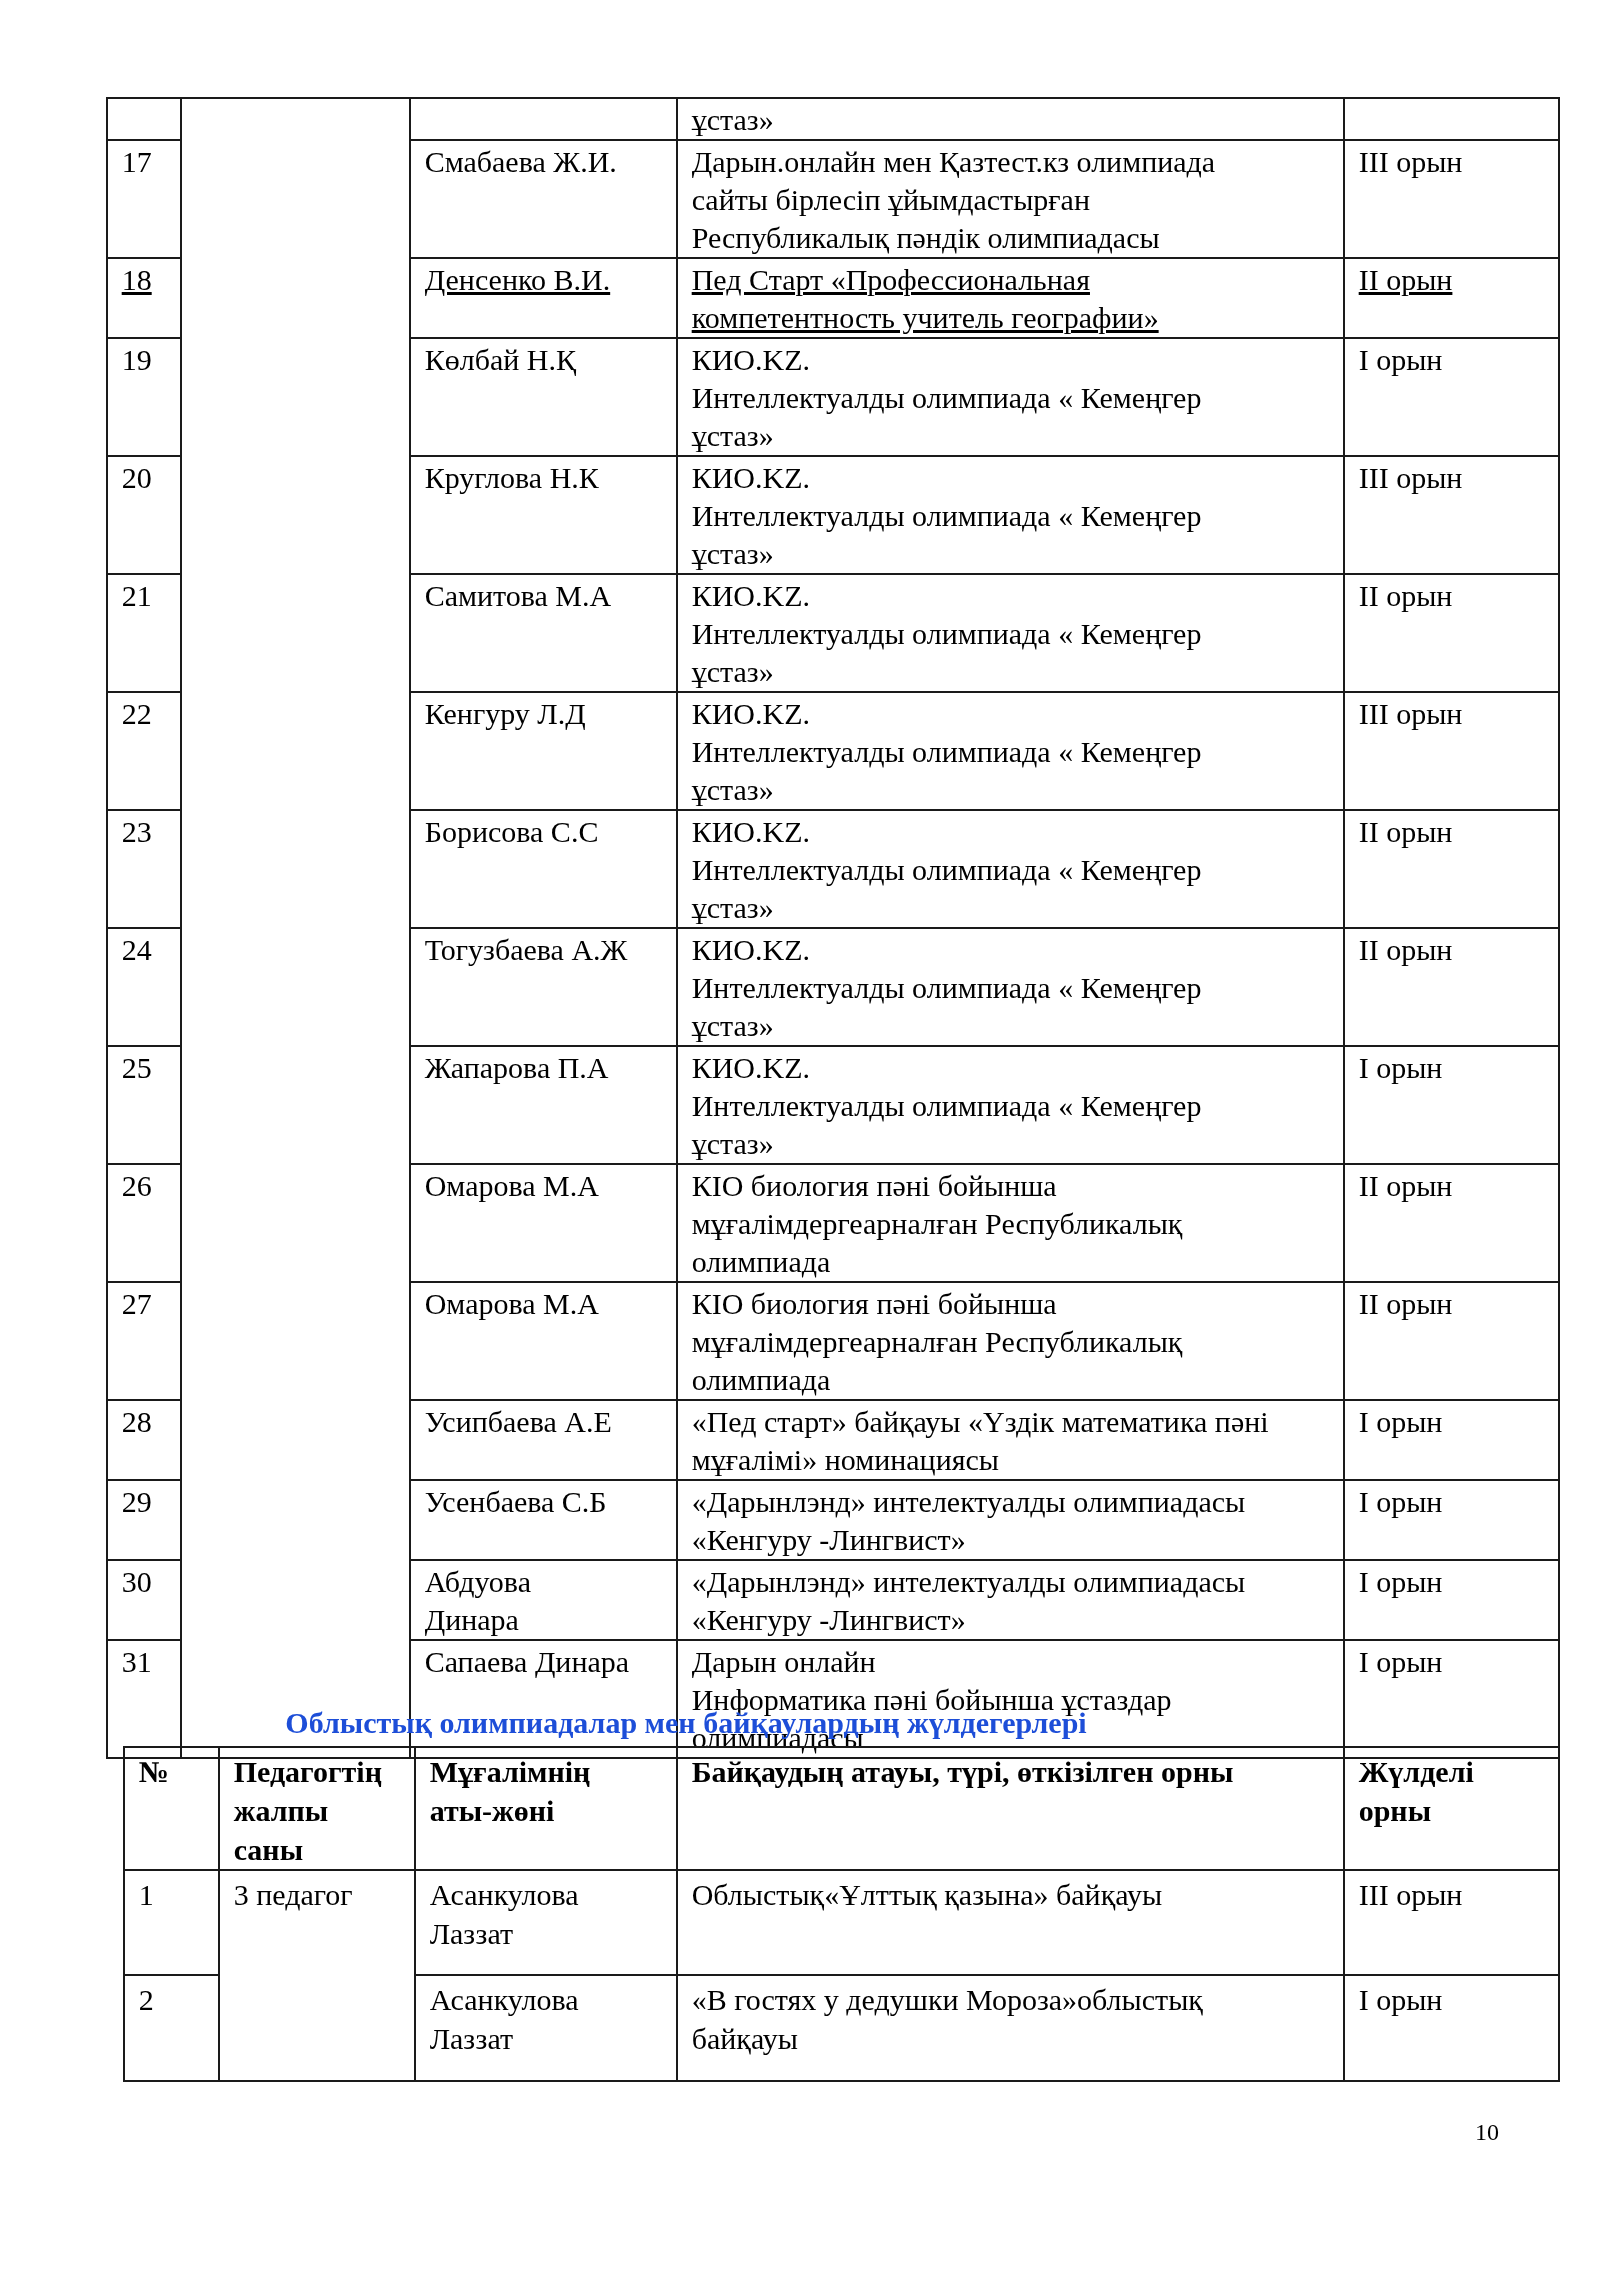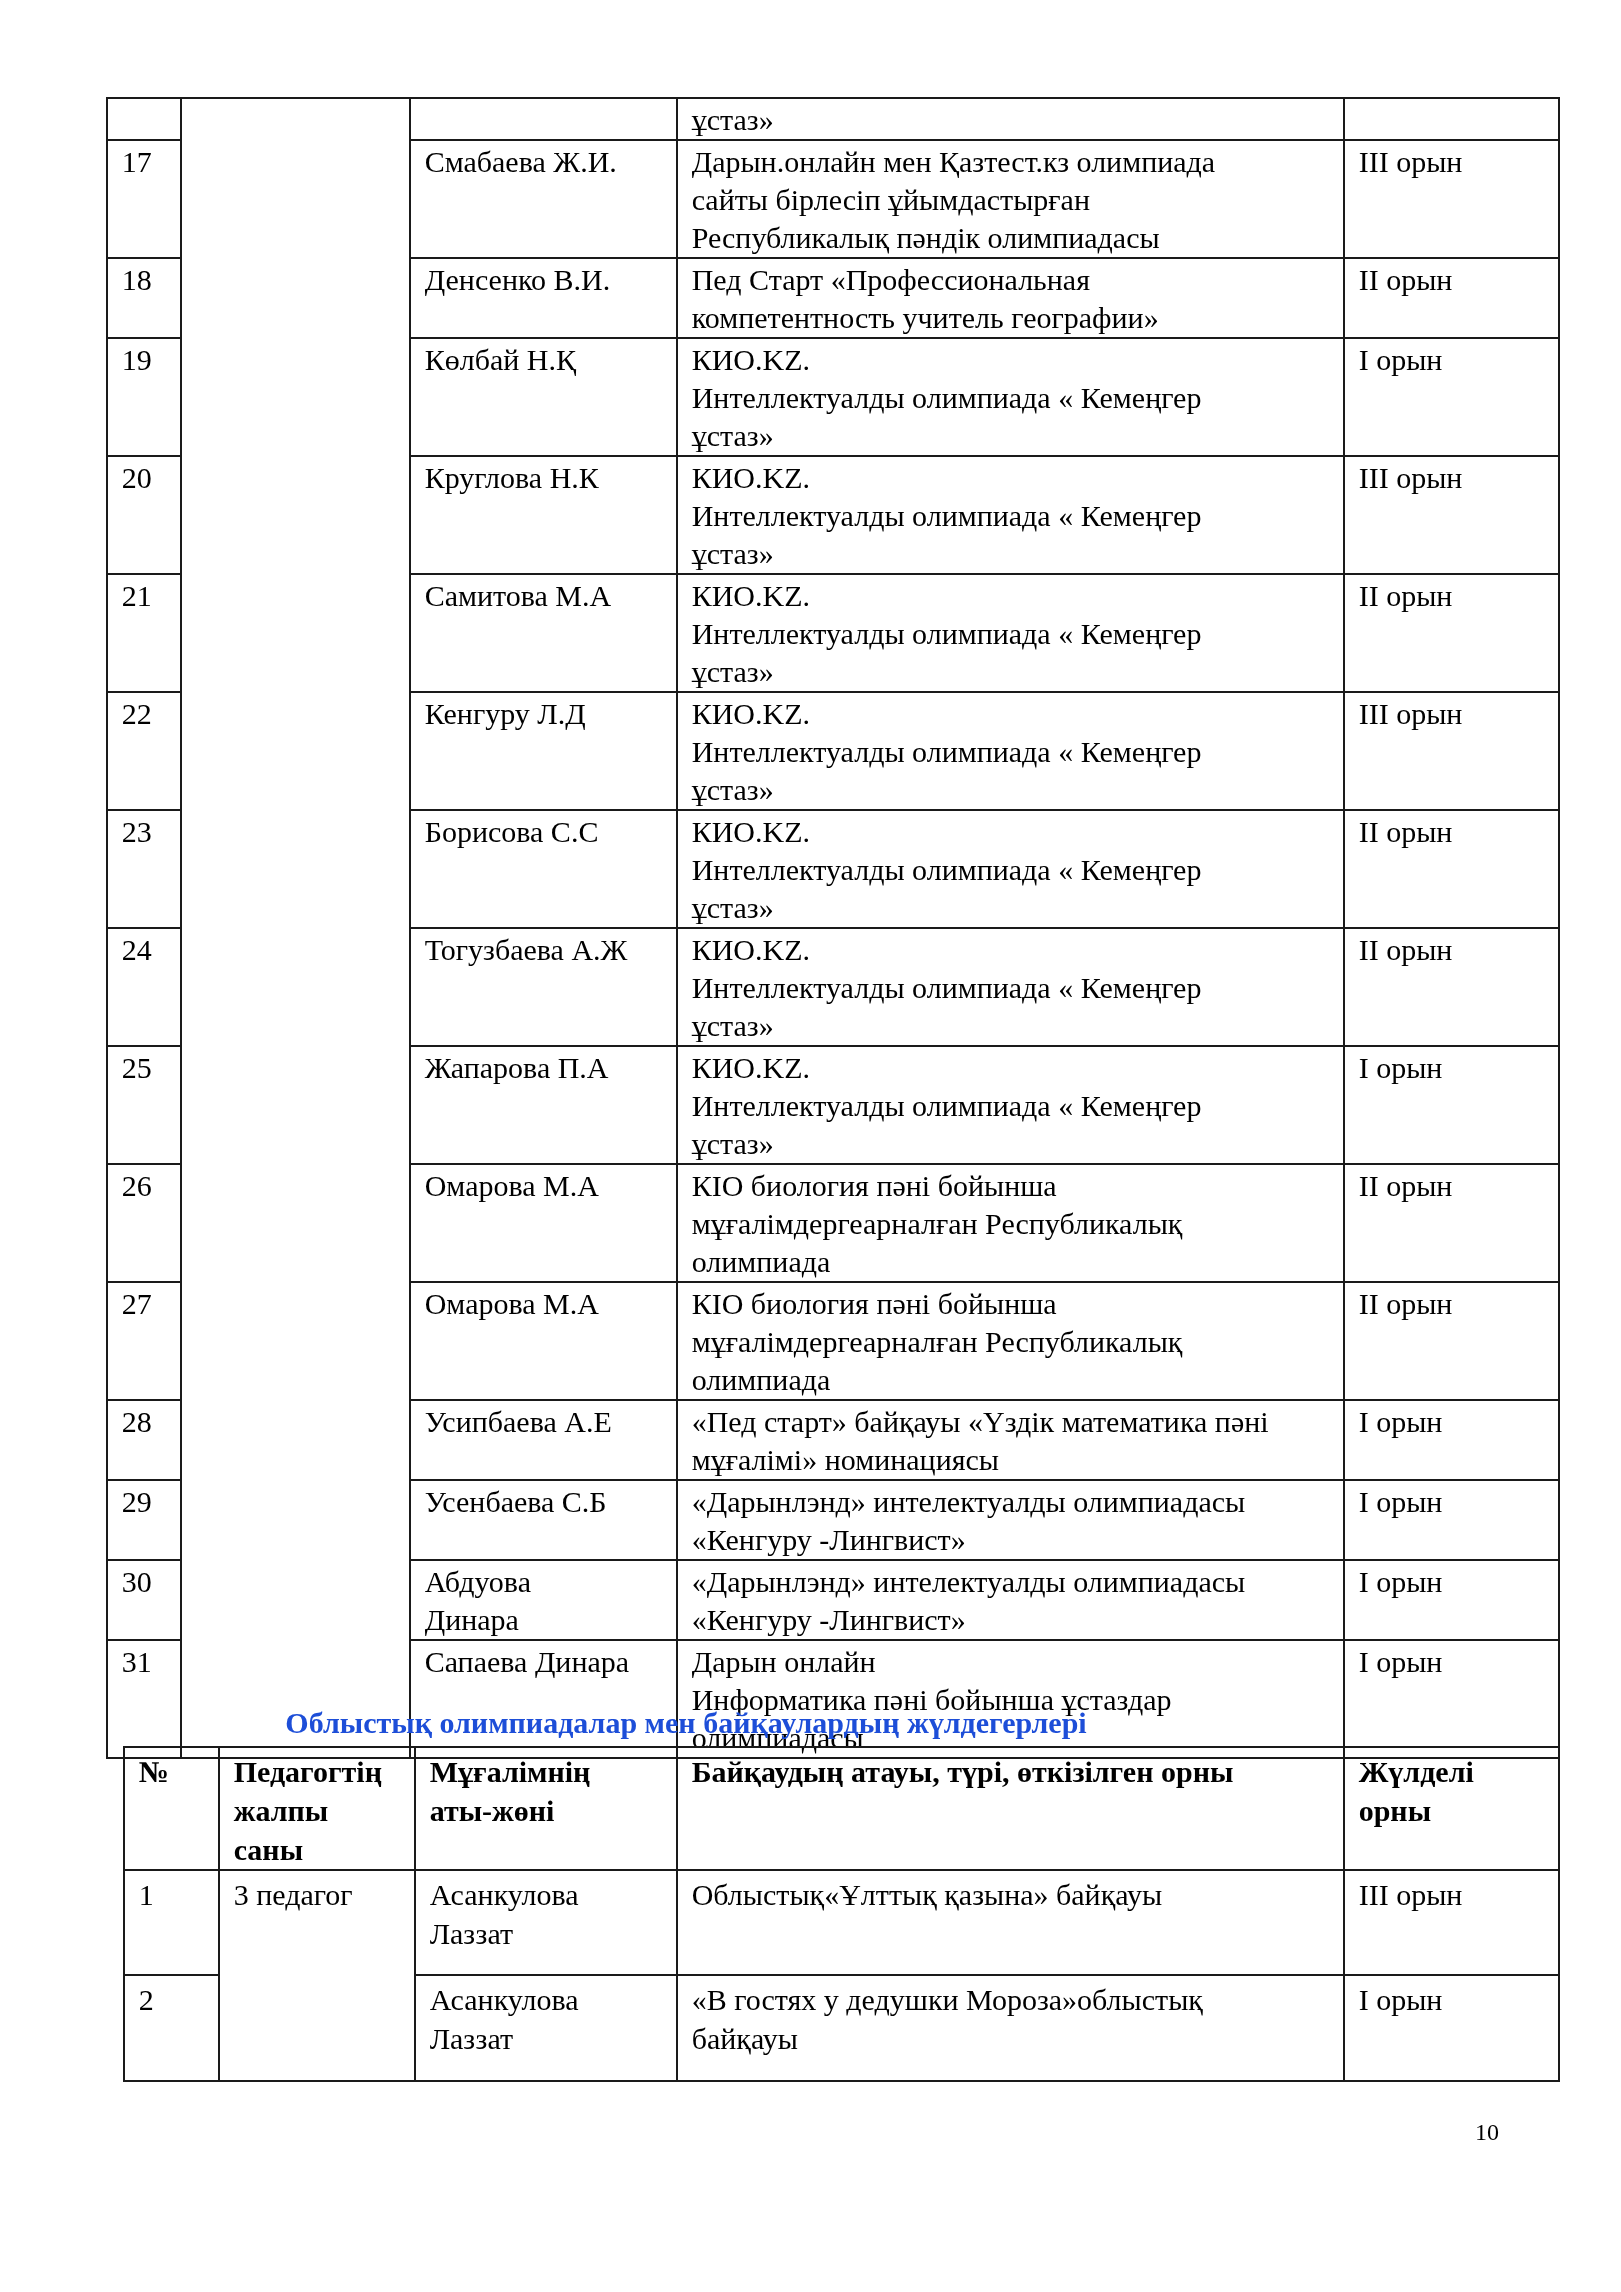--- a/index.html
+++ b/index.html
@@ -37,21 +37,21 @@
       <td></td>
     </tr>
   <tr style="height: 115px;">
         <td class="multi">17</td>
         <td class="multi">Смабаева Ж.И.</td>
         <td class="multi">Дарын.онлайн мен Қазтест.кз олимпиада
 сайты бірлесіп ұйымдастырған
 Республикалық пәндік олимпиадасы</td>
         <td class="multi">III орын</td>
       </tr>
-      <tr style="height: 76px;">
+      <tr style="height: 76px; text-decoration: underline;">
         <td class="multi">18</td>
         <td class="multi">Денсенко В.И.</td>
         <td class="multi">Пед Старт «Профессиональная
 компетентность учитель географии»</td>
         <td class="multi">II орын</td>
       </tr>
       <tr style="height: 115px;">
         <td class="multi">19</td>
         <td class="multi">Көлбай Н.Қ</td>
         <td class="multi">КИО.KZ.

